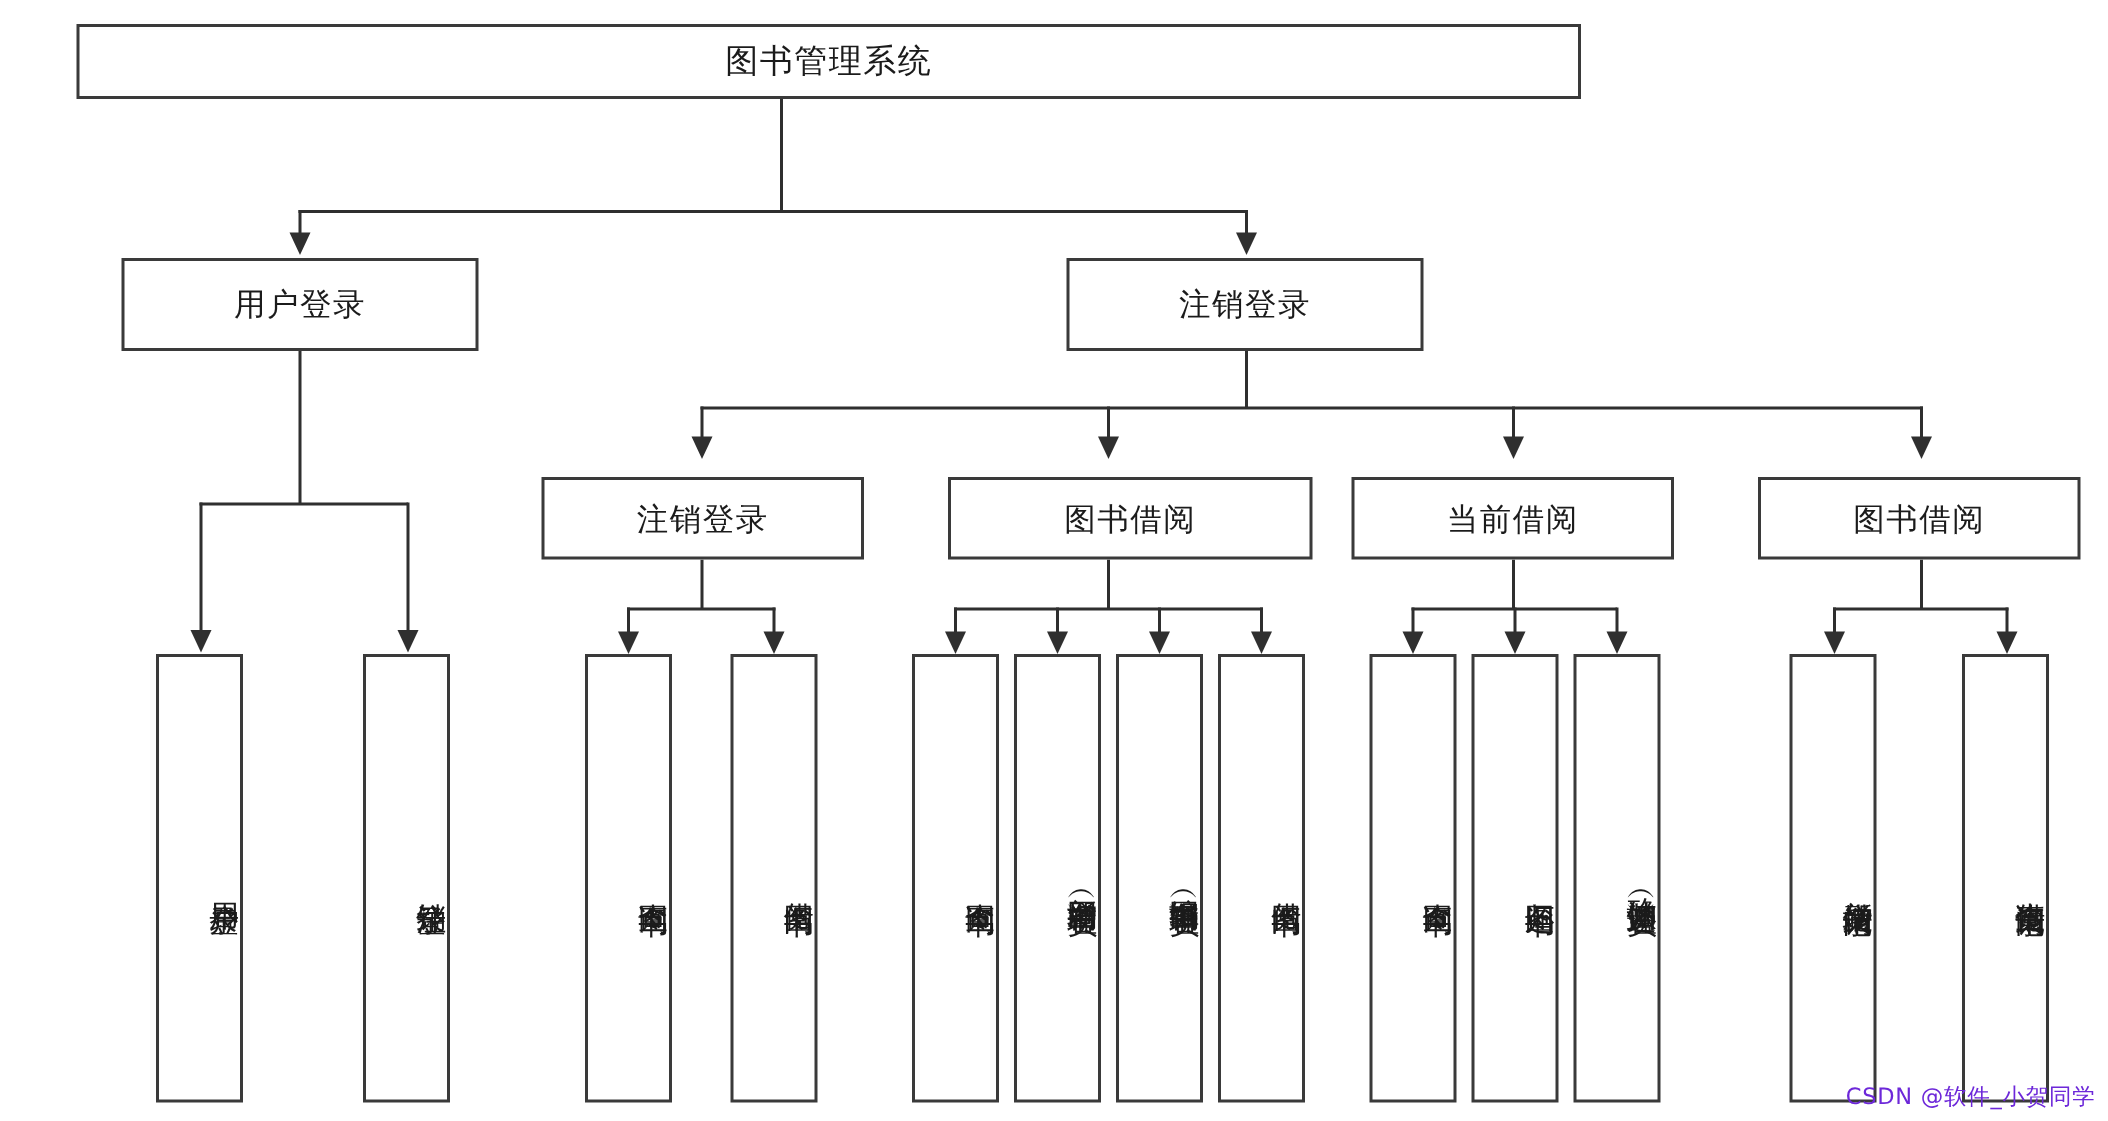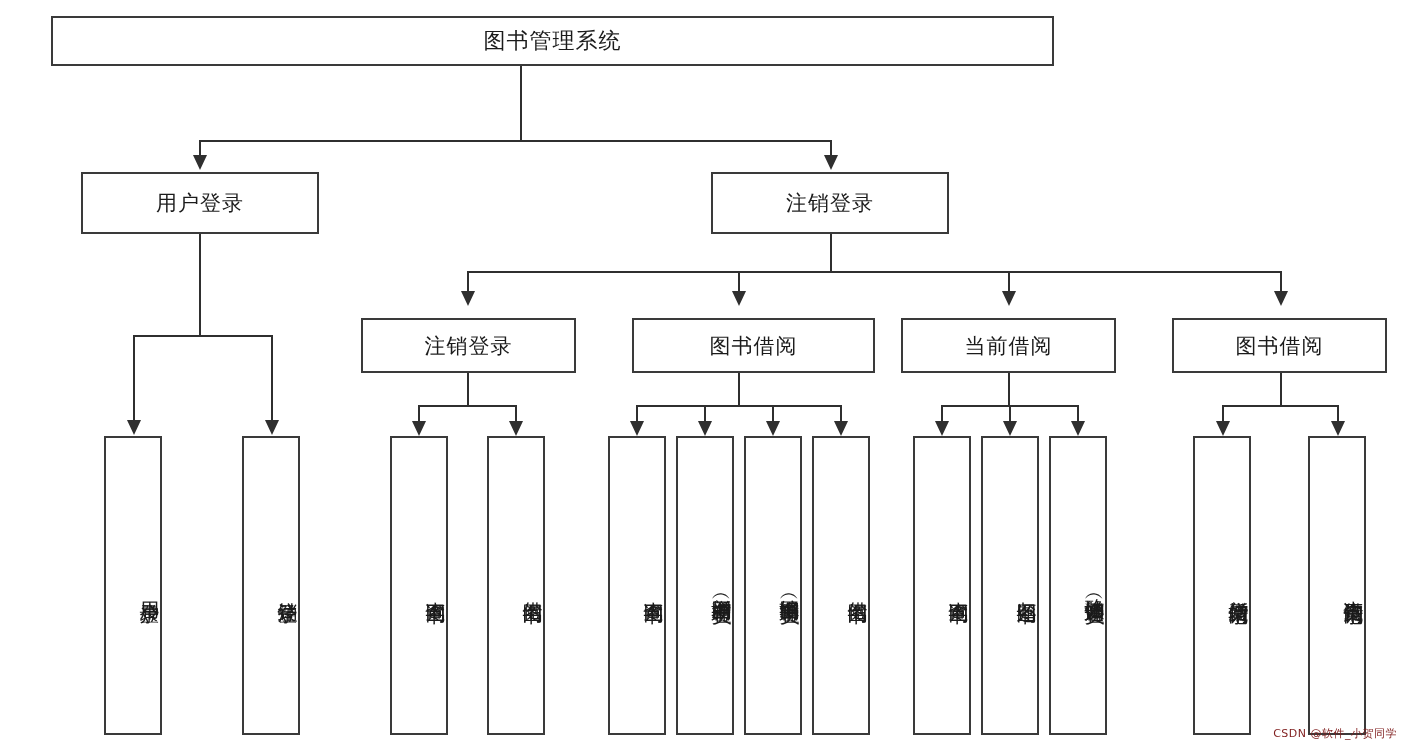--- a/index.html
+++ b/index.html
@@ -71,22 +71,22 @@
     height: 0;
     border-left: 7px solid transparent;
     border-right: 7px solid transparent;
     border-top: 15px solid #2f2f2f;
     z-index: 2;
   }
   .watermark {
     position: absolute;
     right: 8px;
     bottom: 6px;
-    font-size: 11px;
-    color: #7f1d1d;
+    font-size: 15px;
+    color: #6d28d9;
     letter-spacing: 0.5px;
     z-index: 5;
     white-space: nowrap;
   }
 </style>
 </head>
 <body>
 
 <div id="canvas">
 

